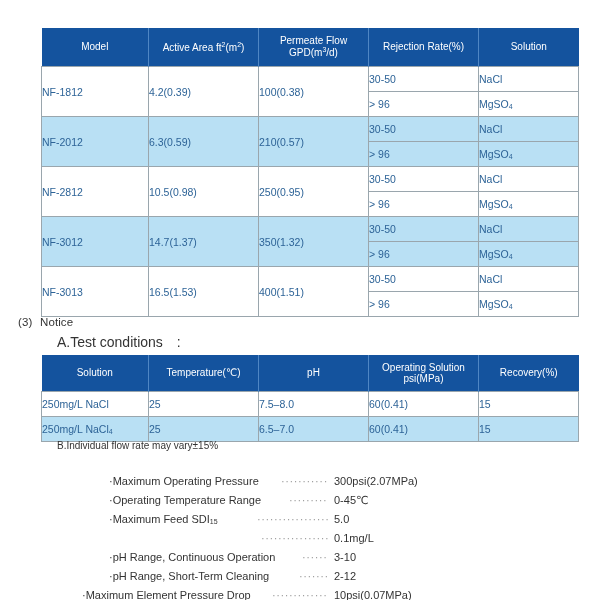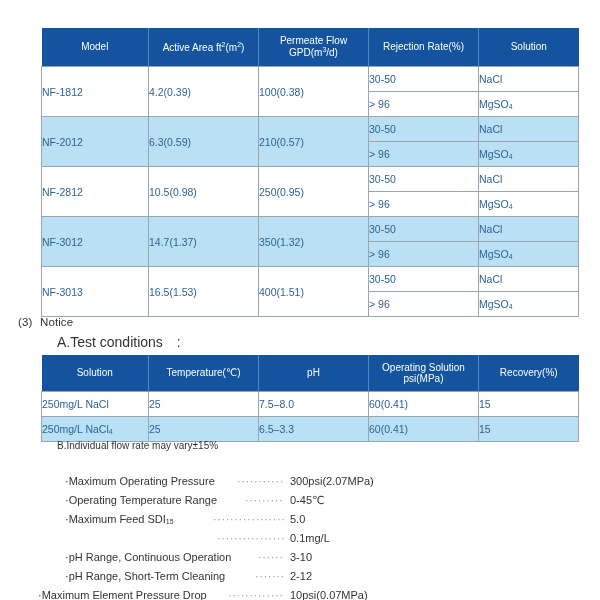--- a/index.html
+++ b/index.html
@@ -61,20 +61,21 @@
   sub{font-size:7px;vertical-align:-0.18em;}
 
   
   .limits{position:absolute;left:0;top:0;width:600px;}
   .limit-row{
     position:relative;
     height:19px;
     font-size:11px;
     color:#333;
     white-space:nowrap;
+    margin-left:44px;
   }
   .limit-label{
     position:absolute;
     top:1px;
   }
   .limit-dots{
     position:absolute;
     top:1px;
     color:#9b9b9b;
     font-size:11px;
@@ -211,21 +212,21 @@
         <tr>
           <td><span>250mg/L NaCl</span></td>
           <td>25</td>
           <td>7.5–8.0</td>
           <td>60(0.41)</td>
           <td>15</td>
         </tr>
         <tr class="alt">
           <td><span>250mg/L NaCl</span><sub>4</sub></td>
           <td>25</td>
-          <td>6.5–3.3</td>
+          <td>6.5–7.0</td>
           <td>60(0.41)</td>
           <td>15</td>
         </tr>
       </tbody>
   </table>
 
   <div class="plain-line" style="left:57px;top:440px;">B.Individual flow rate may vary±15%</div>
 
   <div class="limits" id="limits-list" style="top:474px;">
       <div class="limit-row">

